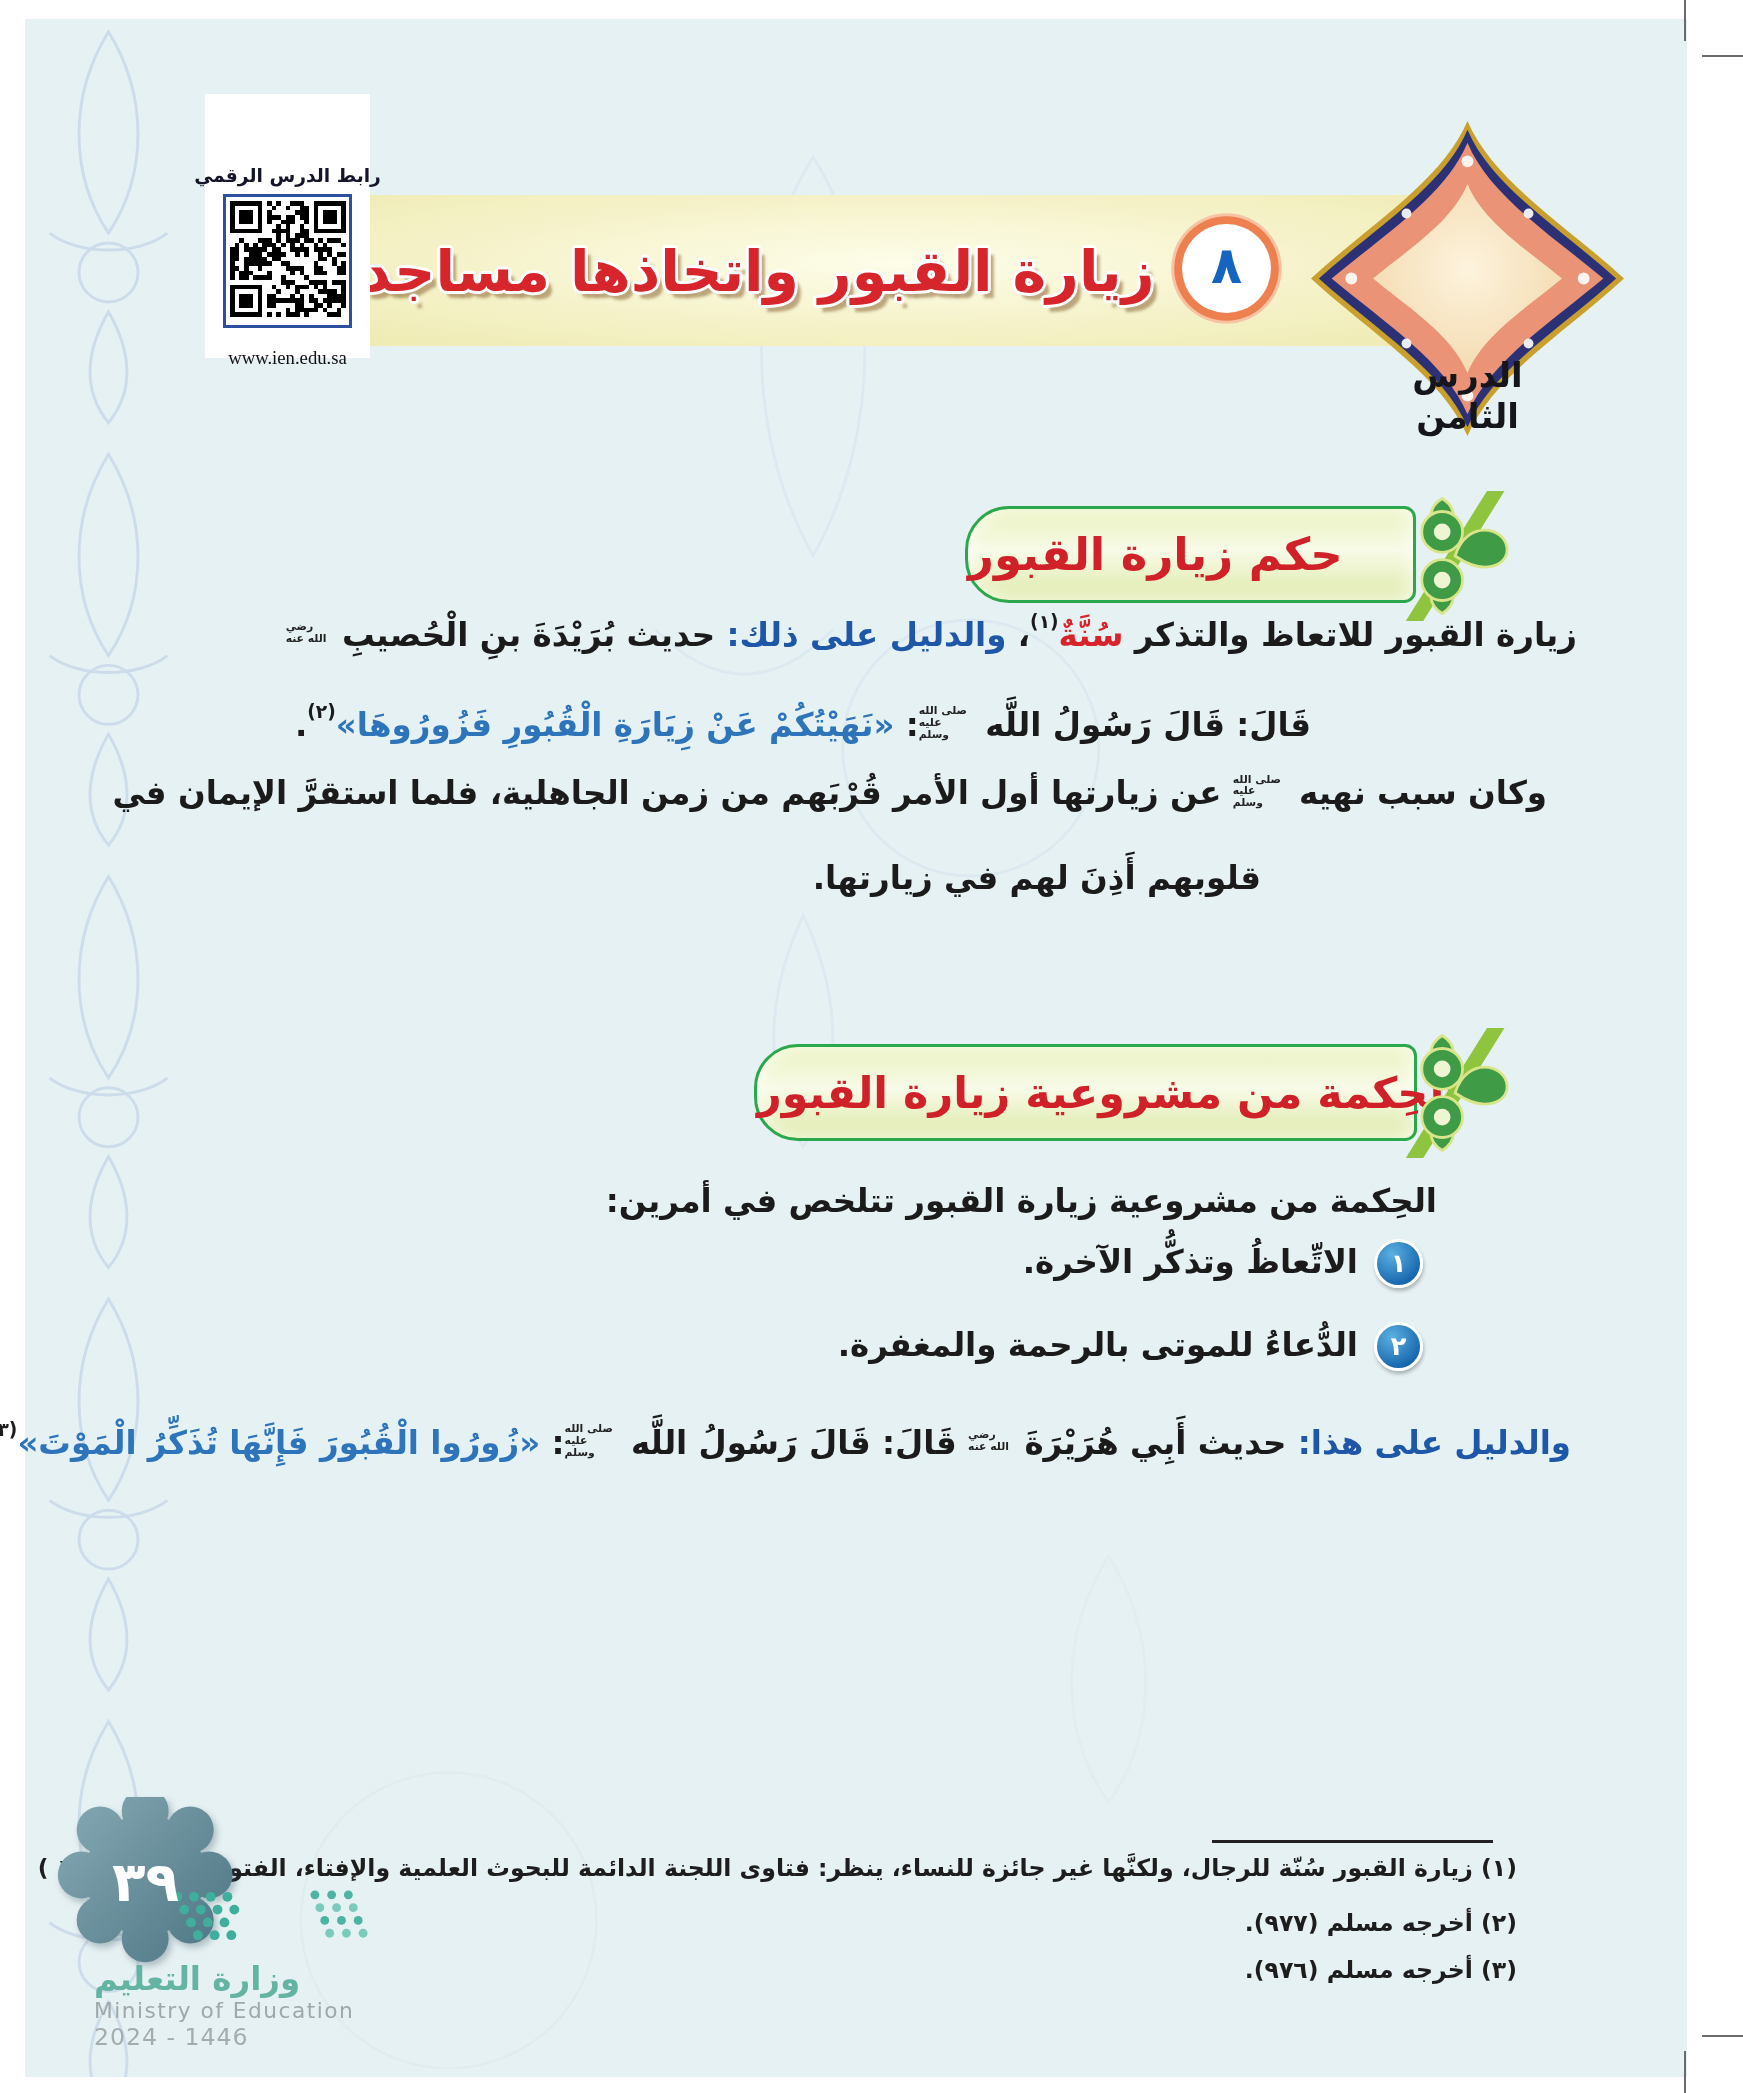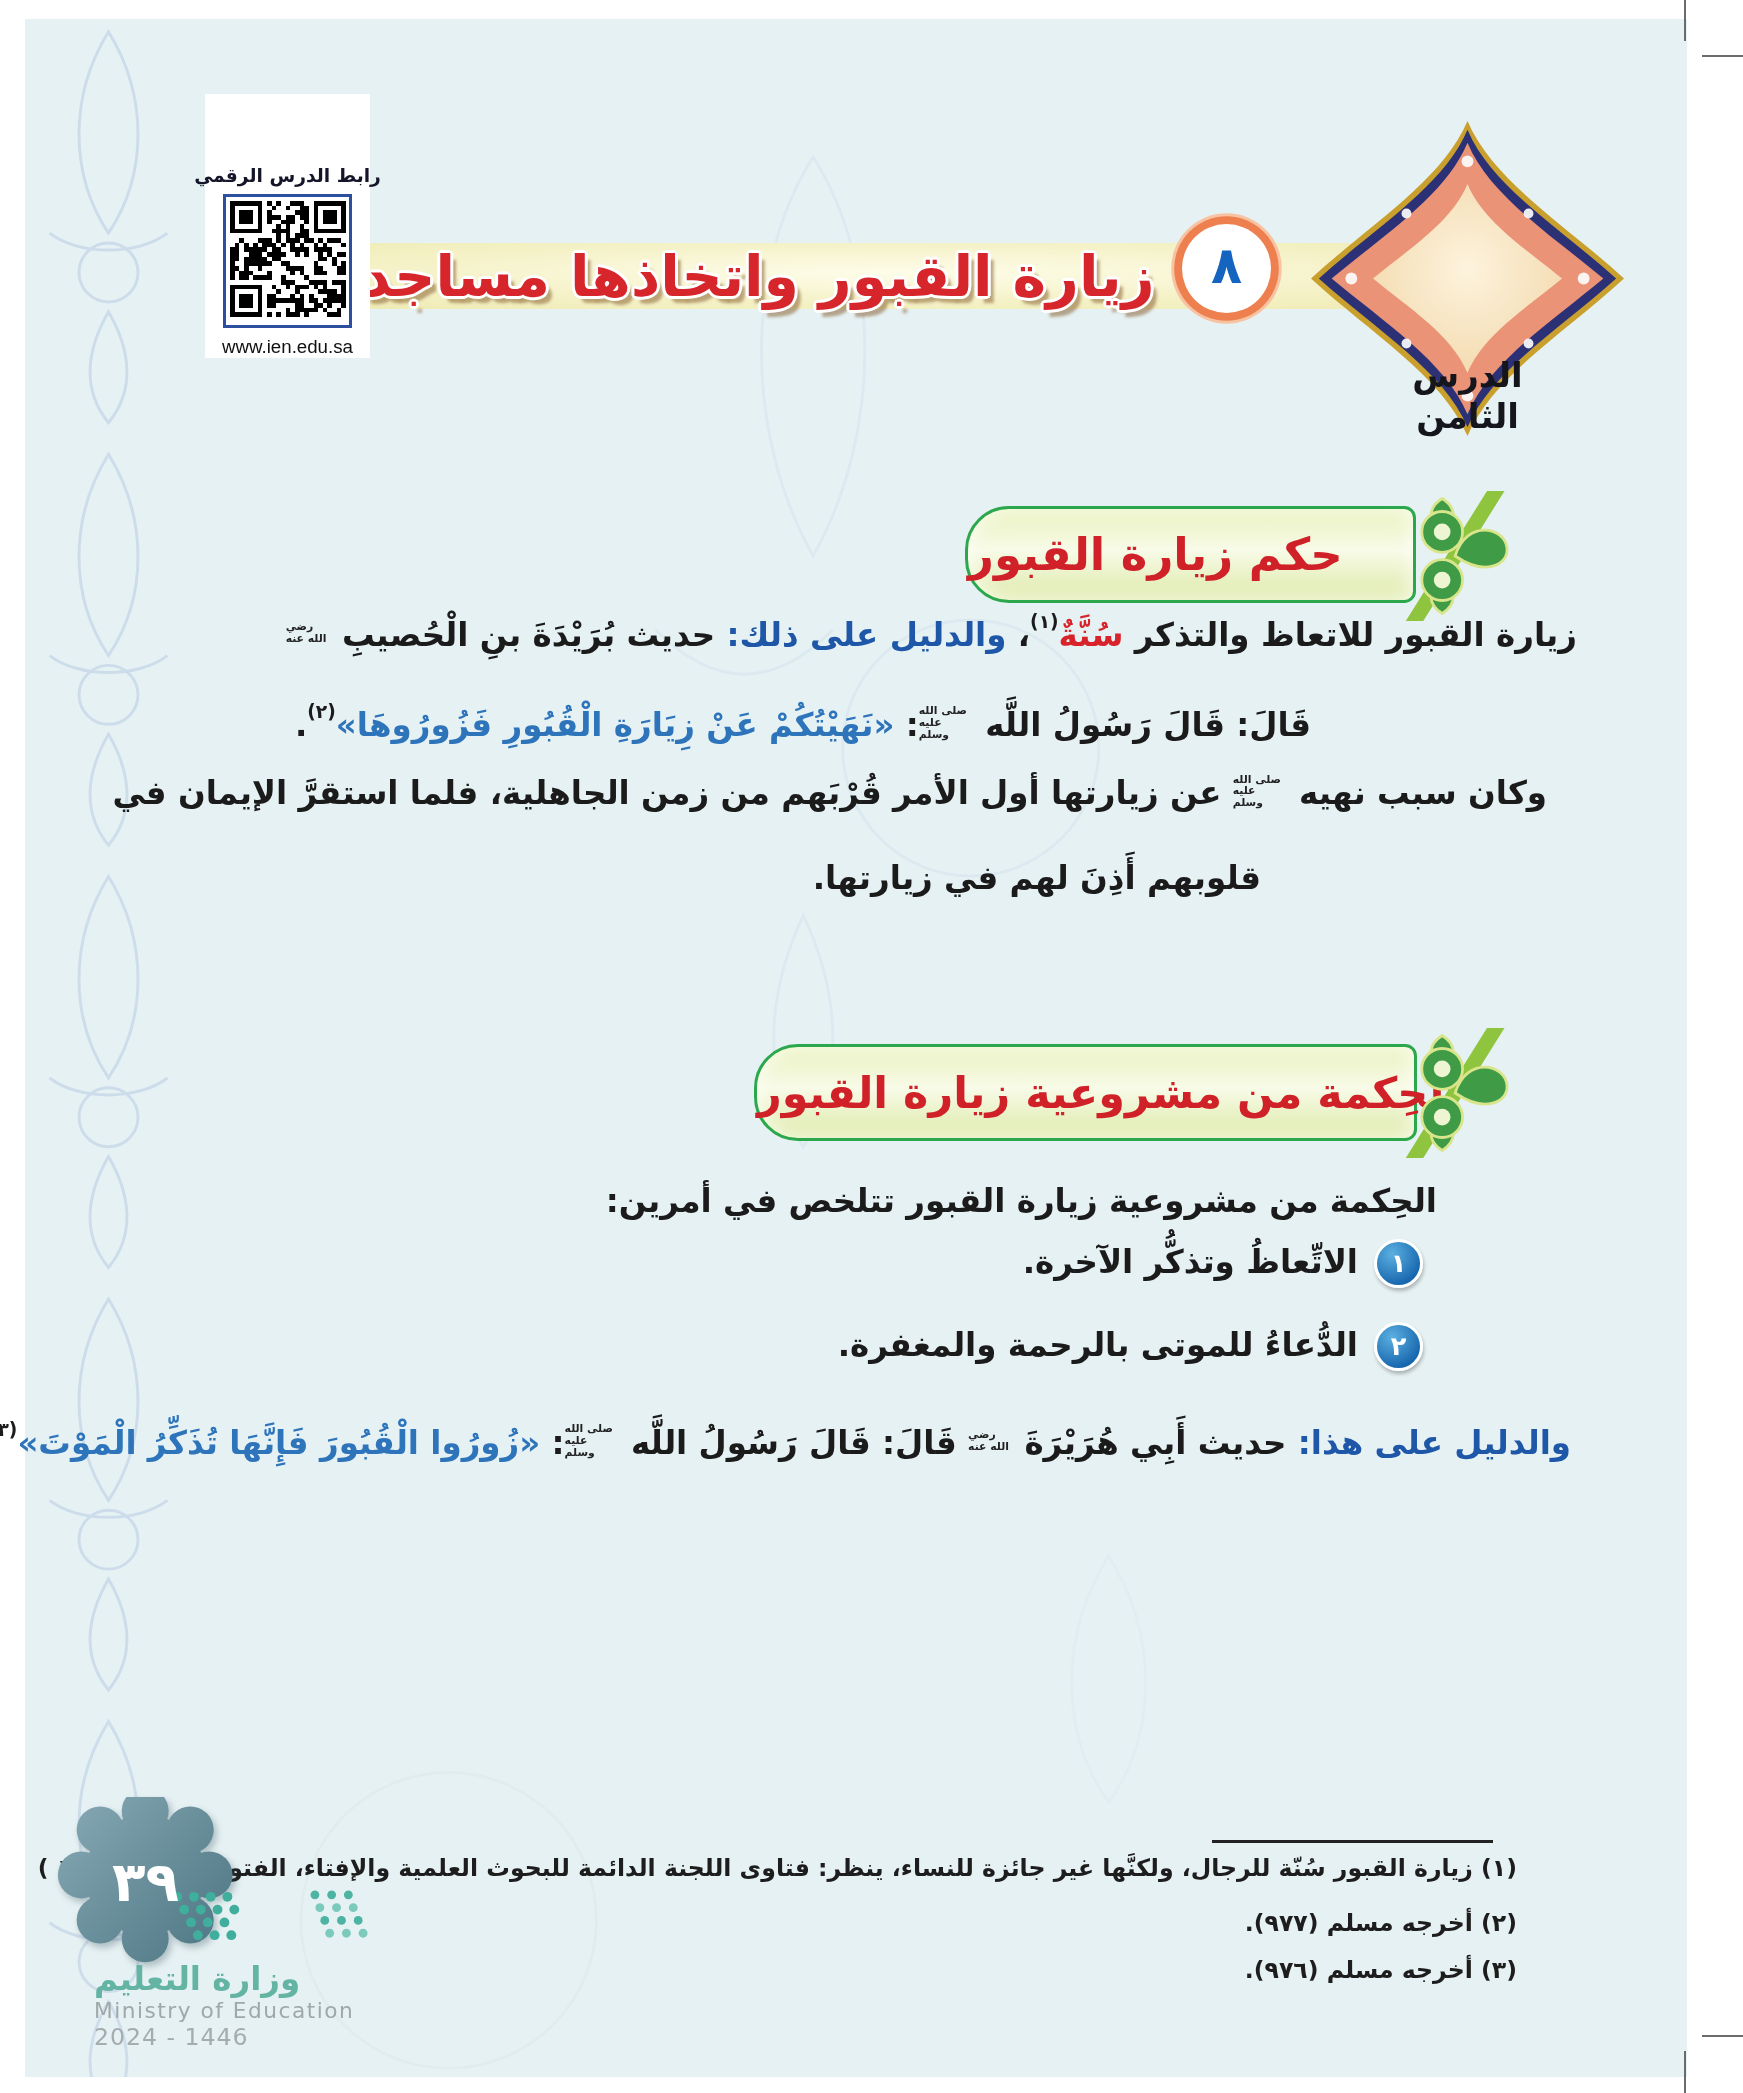--- a/index.html
+++ b/index.html
@@ -7,23 +7,23 @@
         font-family:"DejaVu Sans",sans-serif;}
   .abs{position:absolute;}
   .content{left:24.6px;top:18.7px;width:1662px;height:2058px;background:#e6f1f3;}
   
   .crop{background:#6b6b6b;}
   
   .qr-card{left:205px;top:94px;width:165px;height:264px;background:#fff;display:flex;
            flex-direction:column;align-items:center;z-index:6;}
   .qr-label{margin-top:71px;font-size:18.7px;font-weight:700;color:#15152a;direction:rtl;white-space:nowrap;}
   .qr-box{margin-top:7.9px;border:3.9px solid #2c4fa0;background:#fff;padding:3.9px;}
-  .qr-url{margin-top:8px;font-family:Liberation Sans, sans-serif;font-size:18.7px;color:#111;}
-  
-  .banner{left:305px;top:195px;width:1231px;height:151px;display:flex;flex-direction:column;z-index:2;gap:24px;}
+  .qr-url{margin-top:19px;font-family:Liberation Serif, serif;font-size:18.7px;color:#111;}
+  
+  .banner{left:305px;top:195px;width:1231px;height:151px;display:flex;flex-direction:row;z-index:2;gap:24px;}
   .bar-coral{height:14.8px;background:#ce7365;}
   .bar-gold{height:3.9px;background:#f2a70c;}
   .banner-body{flex:1;background:radial-gradient(ellipse at 48% 45%, #fdfde9 0%, #f5f2c9 55%, #eeeab0 100%);
                display:flex;align-items:center;justify-content:center;padding-right:325px;}
   .banner-title{font-size:57px;font-weight:900;color:#d6252b;direction:rtl;white-space:nowrap;
      text-shadow:-3px 0 0 #fff,3px 0 0 #fff,0 -3px 0 #fff,0 3px 0 #fff,-2px -2px 0 #fff,
       2px -2px 0 #fff,-2px 2px 0 #fff,2px 2px 0 #fff,5.9px 6.9px 3px rgba(130,85,35,.5);}
   .num-circle{left:1185px;top:227px;width:83px;height:83px;border-radius:50%;background:#fff;
       box-shadow:0 0 0 3px #fff,0 0 0 10.8px #ee8050,0 0 0 13.8px #f8c3a2;display:flex;align-items:center;
       justify-content:center;z-index:4;}

